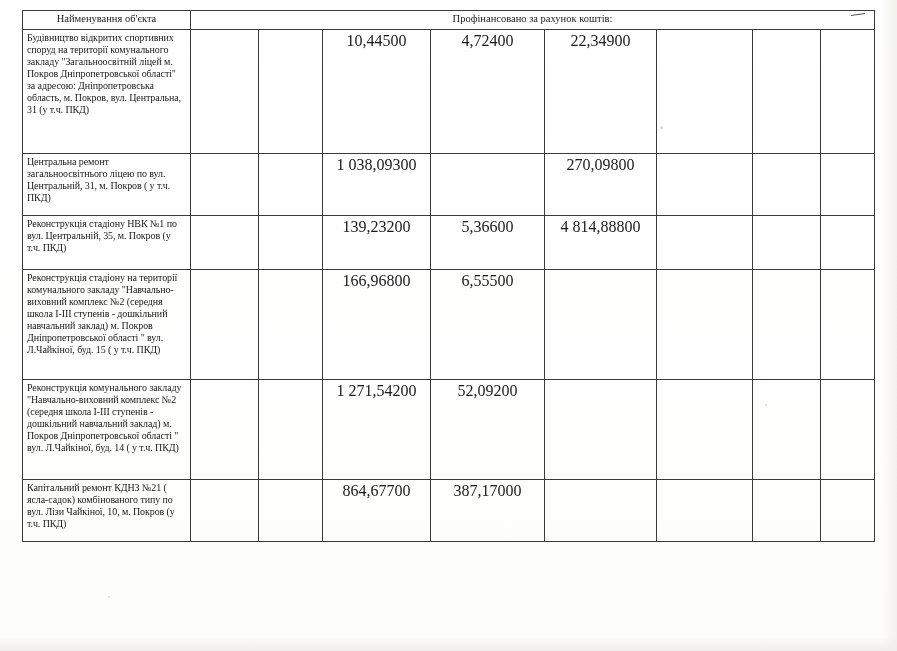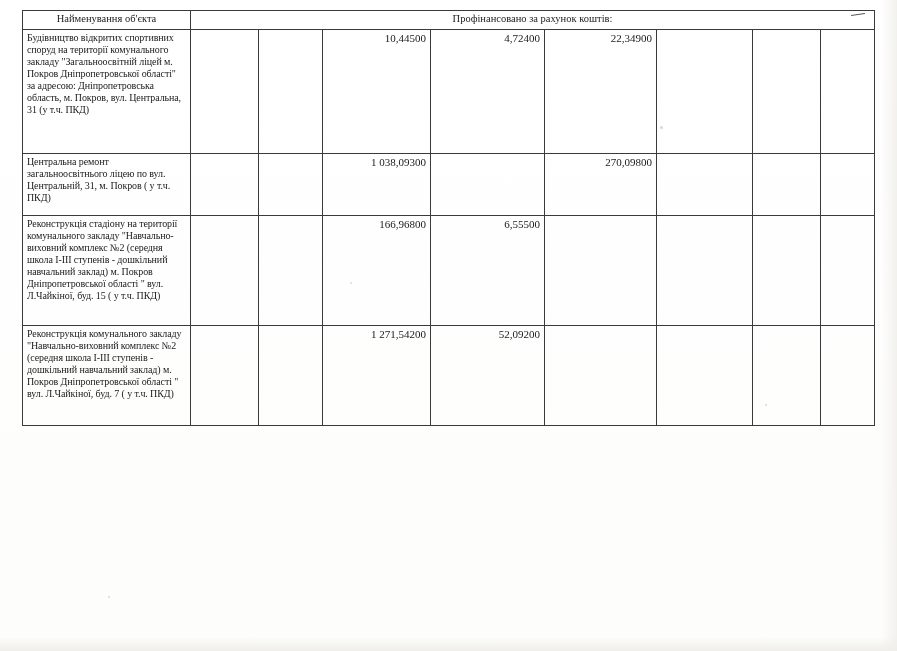--- a/index.html
+++ b/index.html
@@ -62,22 +62,22 @@
     color: #222;
   }
   td.name-cell {
     font-size: 10px;
     line-height: 1.2;
     vertical-align: top;
     padding-top: 3px;
     letter-spacing: -0.1px;
   }
   td.num-cell {
-    text-align: right;
-    font-size: 11px;
+    text-align: center;
+    font-size: 16px;
     vertical-align: middle;
   }
   td.blank-cell { }
   
   col.c-name   { width: 168px; }
   col.c-b      { width: 68px; }
   col.c-c      { width: 64px; }
   col.c-d      { width: 108px; }
   col.c-e      { width: 114px; }
   col.c-f      { width: 112px; }
@@ -156,37 +156,59 @@
         <td class="name-cell">Центральна ремонт загальноосвітнього ліцею по вул. Центральній, 31, м. Покров ( у т.ч. ПКД)</td>
         <td class="num-cell blank-cell"></td>
         <td class="num-cell blank-cell"></td>
         <td class="num-cell">1 038,09300</td>
         <td class="num-cell blank-cell"></td>
         <td class="num-cell">270,09800</td>
         <td class="num-cell blank-cell"></td>
         <td class="num-cell blank-cell"></td>
         <td class="num-cell blank-cell"></td>
       </tr>
+      <tr style="height:54px">
+        <td class="name-cell">Реконструкція стадіону НВК №1 по вул. Центральній, 35, м. Покров (у т.ч. ПКД)</td>
+        <td class="num-cell blank-cell"></td>
+        <td class="num-cell blank-cell"></td>
+        <td class="num-cell">139,23200</td>
+        <td class="num-cell">5,36600</td>
+        <td class="num-cell">4 814,88800</td>
+        <td class="num-cell blank-cell"></td>
+        <td class="num-cell blank-cell"></td>
+        <td class="num-cell blank-cell"></td>
+      </tr>
       <tr style="height:110px">
         <td class="name-cell">Реконструкція стадіону на території комунального закладу "Навчально-виховний комплекс №2 (середня школа I-III ступенів - дошкільний навчальний заклад) м. Покров Дніпропетровської області " вул. Л.Чайкіної, буд. 15 ( у т.ч. ПКД)</td>
         <td class="num-cell blank-cell"></td>
         <td class="num-cell blank-cell"></td>
         <td class="num-cell">166,96800</td>
         <td class="num-cell">6,55500</td>
         <td class="num-cell blank-cell"></td>
         <td class="num-cell blank-cell"></td>
         <td class="num-cell blank-cell"></td>
         <td class="num-cell blank-cell"></td>
       </tr>
       <tr style="height:100px">
-        <td class="name-cell">Реконструкція комунального закладу "Навчально-виховний комплекс №2 (середня школа I-III ступенів - дошкільний навчальний заклад) м. Покров Дніпропетровської області " вул. Л.Чайкіної, буд. 7 ( у т.ч. ПКД)</td>
+        <td class="name-cell">Реконструкція комунального закладу "Навчально-виховний комплекс №2 (середня школа I-III ступенів - дошкільний навчальний заклад) м. Покров Дніпропетровської області " вул. Л.Чайкіної, буд. 14 ( у т.ч. ПКД)</td>
         <td class="num-cell blank-cell"></td>
         <td class="num-cell blank-cell"></td>
         <td class="num-cell">1 271,54200</td>
         <td class="num-cell">52,09200</td>
+        <td class="num-cell blank-cell"></td>
+        <td class="num-cell blank-cell"></td>
+        <td class="num-cell blank-cell"></td>
+        <td class="num-cell blank-cell"></td>
+      </tr>
+      <tr style="height:62px">
+        <td class="name-cell">Капітальний ремонт КДНЗ №21  ( ясла-садок) комбінованого типу по вул. Лізи Чайкіної, 10, м. Покров (у т.ч. ПКД)</td>
+        <td class="num-cell blank-cell"></td>
+        <td class="num-cell blank-cell"></td>
+        <td class="num-cell">864,67700</td>
+        <td class="num-cell">387,17000</td>
         <td class="num-cell blank-cell"></td>
         <td class="num-cell blank-cell"></td>
         <td class="num-cell blank-cell"></td>
         <td class="num-cell blank-cell"></td>
       </tr>
     </tbody>
   </table>
 
   <div class="edge-mark" style="left:851px; top:14px; width:14px; height:1px; transform:rotate(-8deg);"></div>
   <div class="speck" style="left:660px; top:126px; width:3px; height:3px;"></div>

